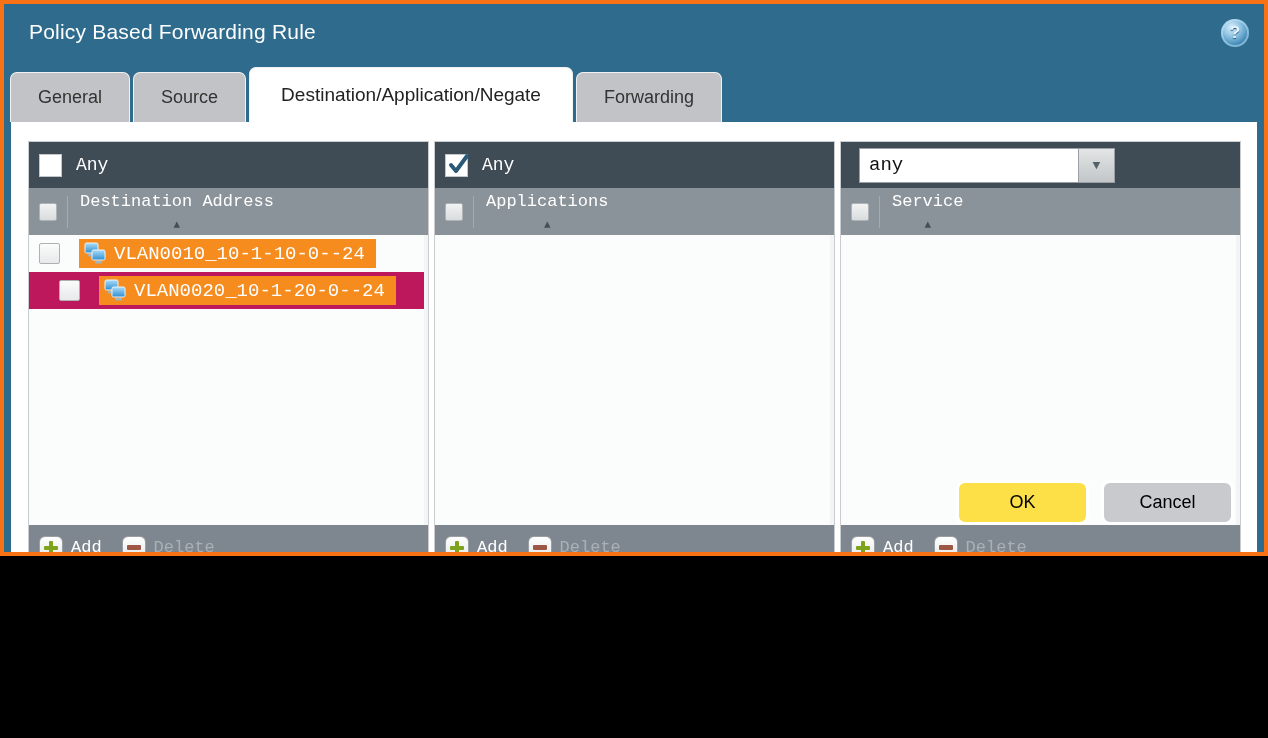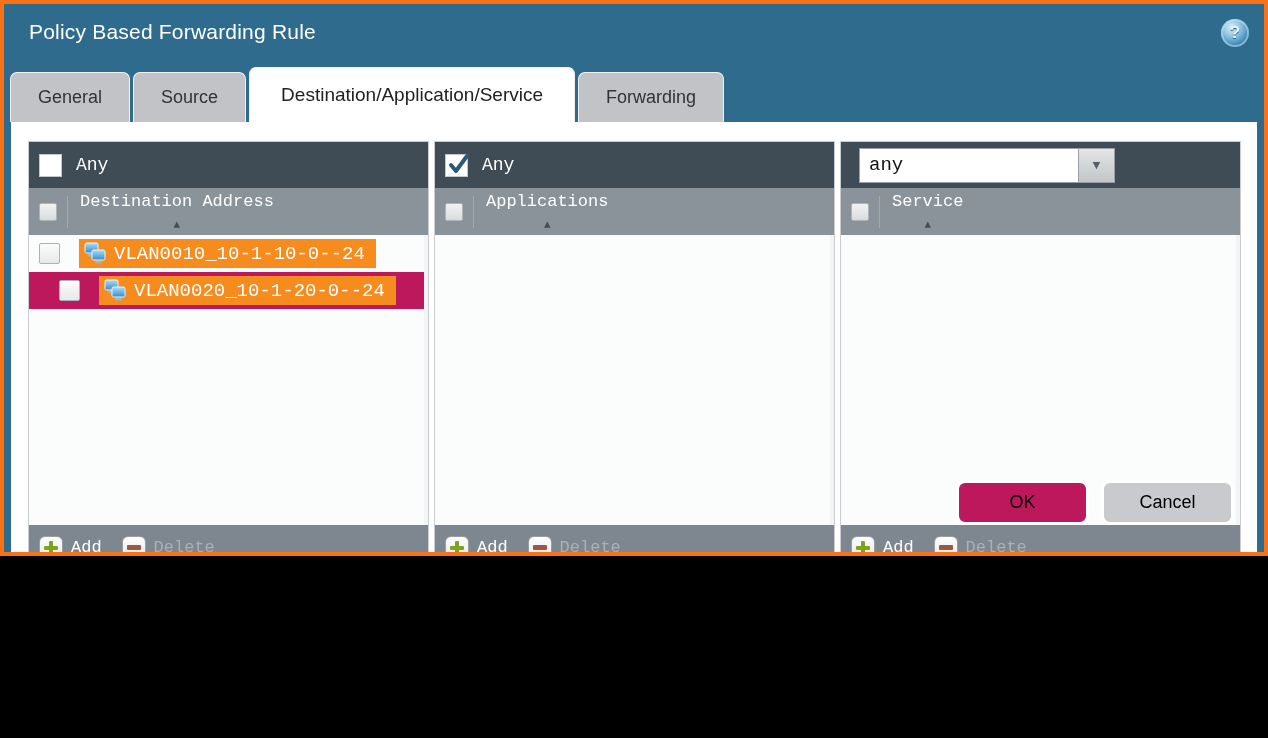--- a/index.html
+++ b/index.html
@@ -85,42 +85,42 @@
   .negate-row { display:flex; align-items:flex-start; gap:13px; margin:16px 0 0 20px; }
   .cb-negate { width:25px; height:25px; border-radius:3px; background:#ffffff; border:1px solid #9aa1a6; }
   .negate-label { font-size:18px; color:#111; }
   
   .dlg-footer { position:absolute; left:0; right:0; bottom:0; height:101px;
     display:flex; justify-content:flex-end; align-items:flex-start; gap:12px;
     padding:29px 30px 0 0; }
   .dlg-btn { height:45px; width:133px; border-radius:9px; border:3px solid #ffffff;
     font-size:18px; color:#000; font-family:"Liberation Sans", sans-serif;
     display:flex; align-items:center; justify-content:center; cursor:pointer; }
-  .btn-ok { background:#be185d;text-align:right; }
+  .btn-ok { background:#fde047;text-align:right; }
   .btn-cancel { background:#c9cacd; }
 </style>
 </head>
 <body>
 
 <div class="dialog">
 
   <div class="title-bar">
     <h1>Policy Based Forwarding Rule</h1>
   </div>
   <div class="help-btn"></div>
 
   <div class="tabs">
     <div class="tab">
         <span>General</span>
       </div>
     <div class="tab">
         <span>Source</span>
       </div>
     <div class="tab active">
-        <span>Destination/Application/Service</span>
+        <span>Destination/Application/Negate</span>
       </div>
     <div class="tab">
         <span>Forwarding</span>
       </div>
   </div>
 
   <div class="content">
     <div class="cols">
 
       <div class="col">

